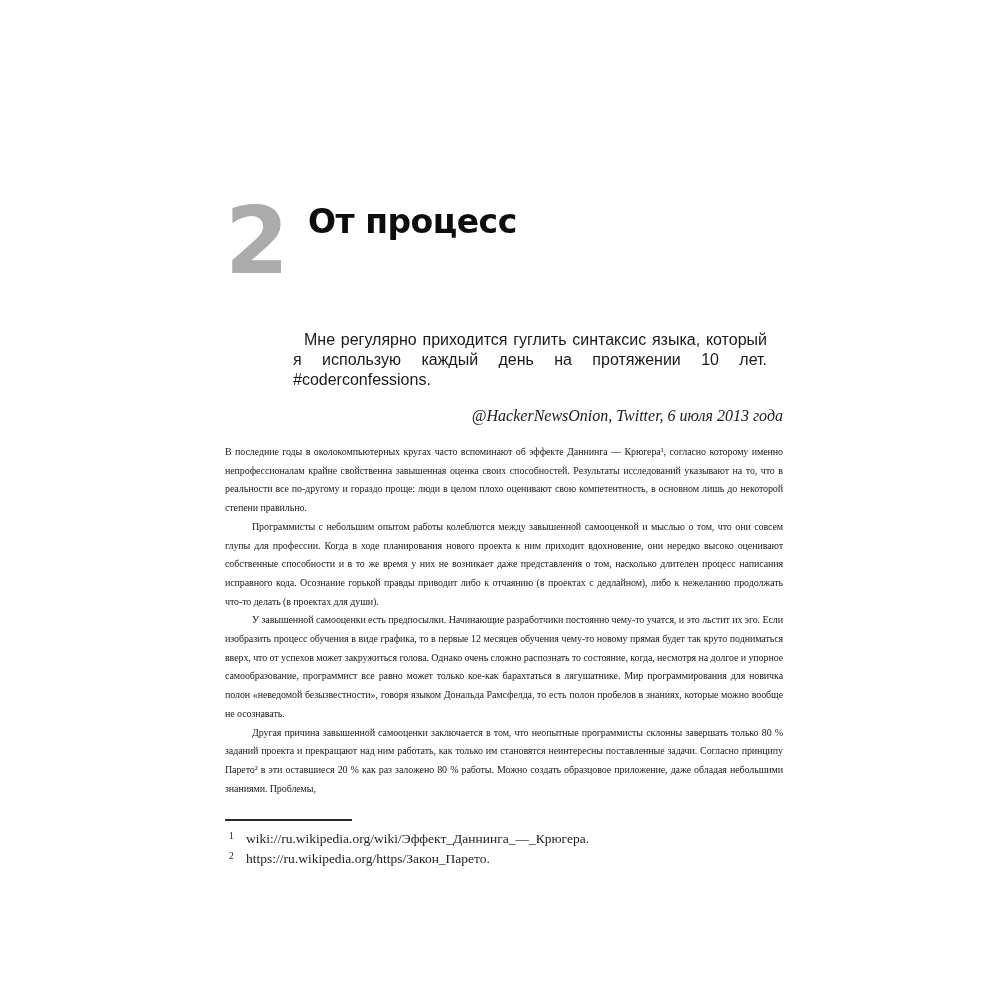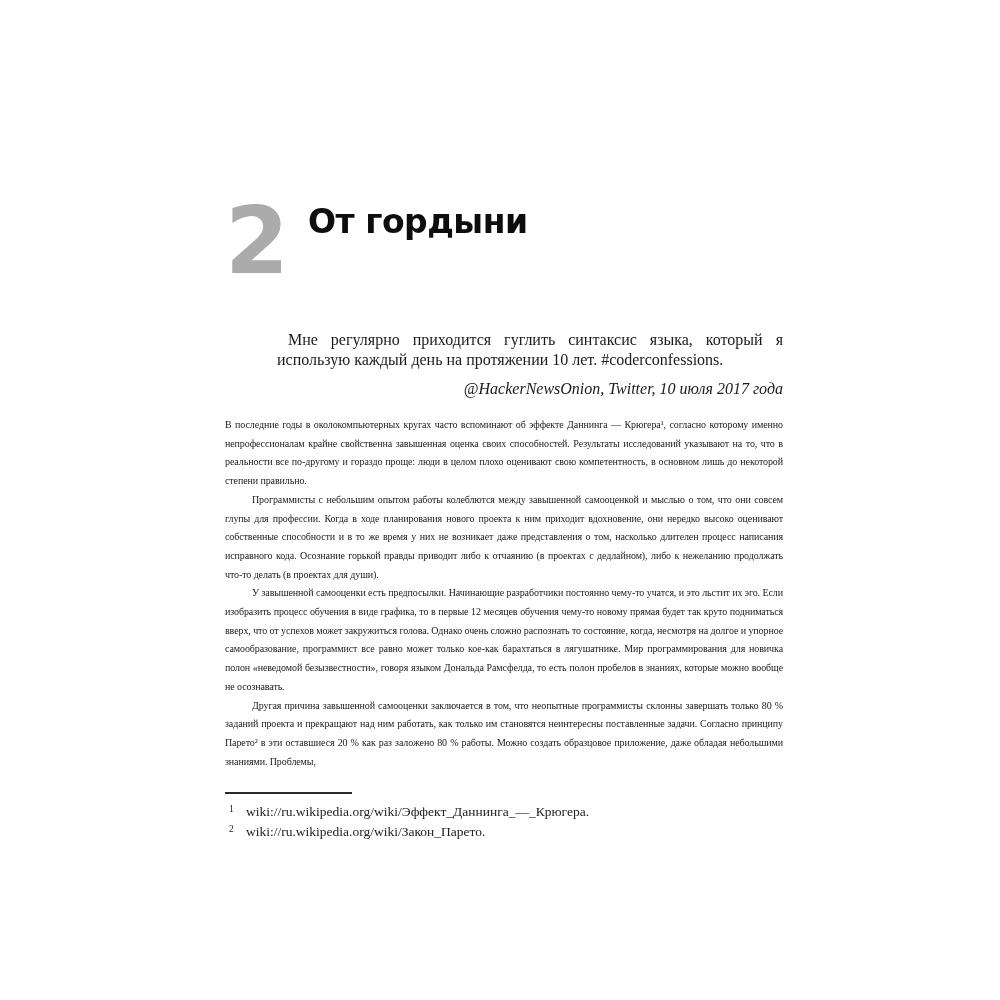--- a/index.html
+++ b/index.html
@@ -45,22 +45,22 @@
     color: #0d0d0d;
     letter-spacing: -0.5px;
   }
   .chapter-title .line { display: block; }
 
   
   .epigraph {
     margin: 0 0 0 52px;
   }
   .epigraph-text {
-    margin: 0;
-    font-family: Liberation Serif, serif;
+    margin: 16px;
+    font-family: Liberation Sans, sans-serif;
     font-size: 16px;
     line-height: 20px;
     text-align: justify;
     text-indent: 11px;
   }
   .epigraph-attribution {
     margin-top: 9px;
     font-family: "Liberation Serif", serif;
     font-style: italic;
     font-size: 16px;
@@ -108,41 +108,41 @@
   .fn-text { flex: 1; }
 </style>
 </head>
 <body>
 
 <div class="page">
 
   <header class="chapter-header">
     <div class="chapter-number">2</div>
     <h1 class="chapter-title">
-      <span class="line">От гордыни</span>
+      <span class="line">От процесс</span>
     </h1>
   </header>
 
   <figure class="epigraph">
     <blockquote class="epigraph-text">Мне регулярно приходится гуглить синтаксис языка, который я использую каждый день на протяжении 10 лет. #coderconfessions.</blockquote>
-    <figcaption class="epigraph-attribution">@HackerNewsOnion, Twitter, 10 июля 2017 года</figcaption>
+    <figcaption class="epigraph-attribution">@HackerNewsOnion, Twitter, 6 июля 2013 года</figcaption>
   </figure>
 
   <section class="body-text">
     <p>В последние годы в околокомпьютерных кругах часто вспоминают об эффекте Даннинга — Крюгера¹, согласно которому именно непрофессионалам крайне свойственна завышенная оценка своих способностей. Результаты исследований указывают на то, что в реальности все по-другому и гораздо проще: люди в целом плохо оценивают свою компетентность, в основном лишь до некоторой степени правильно.</p>
     <p class="indent">Программисты с небольшим опытом работы колеблются между завышенной самооценкой и мыслью о том, что они совсем глупы для профессии. Когда в ходе планирования нового проекта к ним приходит вдохновение, они нередко высоко оценивают собственные способности и в то же время у них не возникает даже представления о том, насколько длителен процесс написания исправного кода. Осознание горькой правды приводит либо к отчаянию (в проектах с дедлайном), либо к нежеланию продолжать что-то делать (в проектах для души).</p>
     <p class="indent">У завышенной самооценки есть предпосылки. Начинающие разработчики постоянно чему-то учатся, и это льстит их эго. Если изобразить процесс обучения в виде графика, то в первые 12 месяцев обучения чему-то новому прямая будет так круто подниматься вверх, что от успехов может закружиться голова. Однако очень сложно распознать то состояние, когда, несмотря на долгое и упорное самообразование, программист все равно может только кое-как барахтаться в лягушатнике. Мир программирования для новичка полон «неведомой безызвестности», говоря языком Дональда Рамсфелда, то есть полон пробелов в знаниях, которые можно вообще не осознавать.</p>
     <p class="indent">Другая причина завышенной самооценки заключается в том, что неопытные программисты склонны завершать только 80 % заданий проекта и прекращают над ним работать, как только им становятся неинтересны поставленные задачи. Согласно принципу Парето² в эти оставшиеся 20 % как раз заложено 80 % работы. Можно создать образцовое приложение, даже обладая небольшими знаниями. Проблемы,</p>
   </section>
 
   <footer class="footnotes">
     <div class="footnote-rule"></div>
     <div class="footnote">
       <span class="fn-marker">1</span>
       <span class="fn-text">wiki://ru.wikipedia.org/wiki/Эффект_Даннинга_—_Крюгера.</span>
     </div>
     <div class="footnote">
       <span class="fn-marker">2</span>
-      <span class="fn-text">wiki://ru.wikipedia.org/wiki/Закон_Парето.</span>
+      <span class="fn-text">https://ru.wikipedia.org/https/Закон_Парето.</span>
     </div>
   </footer>
 
 </div>
 
 </body></html>

